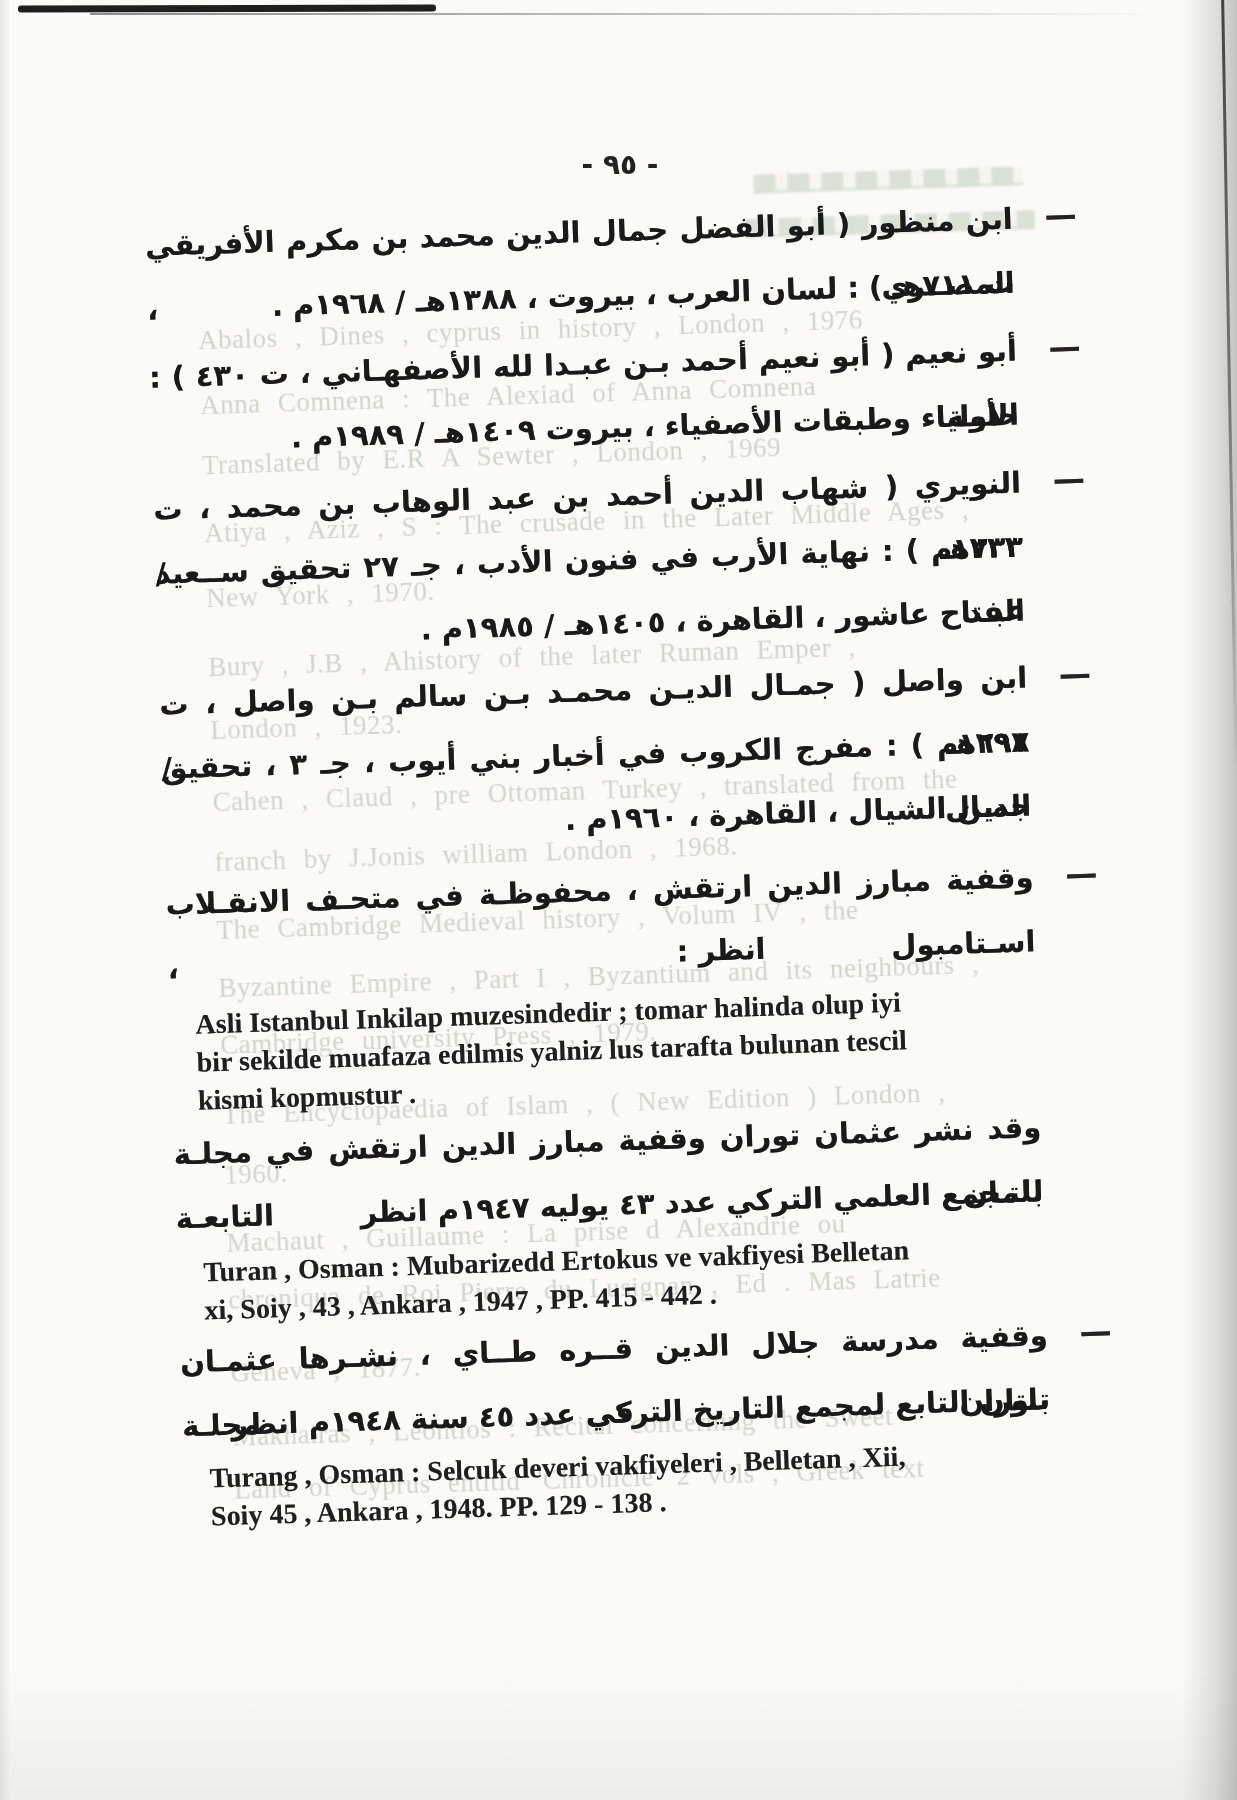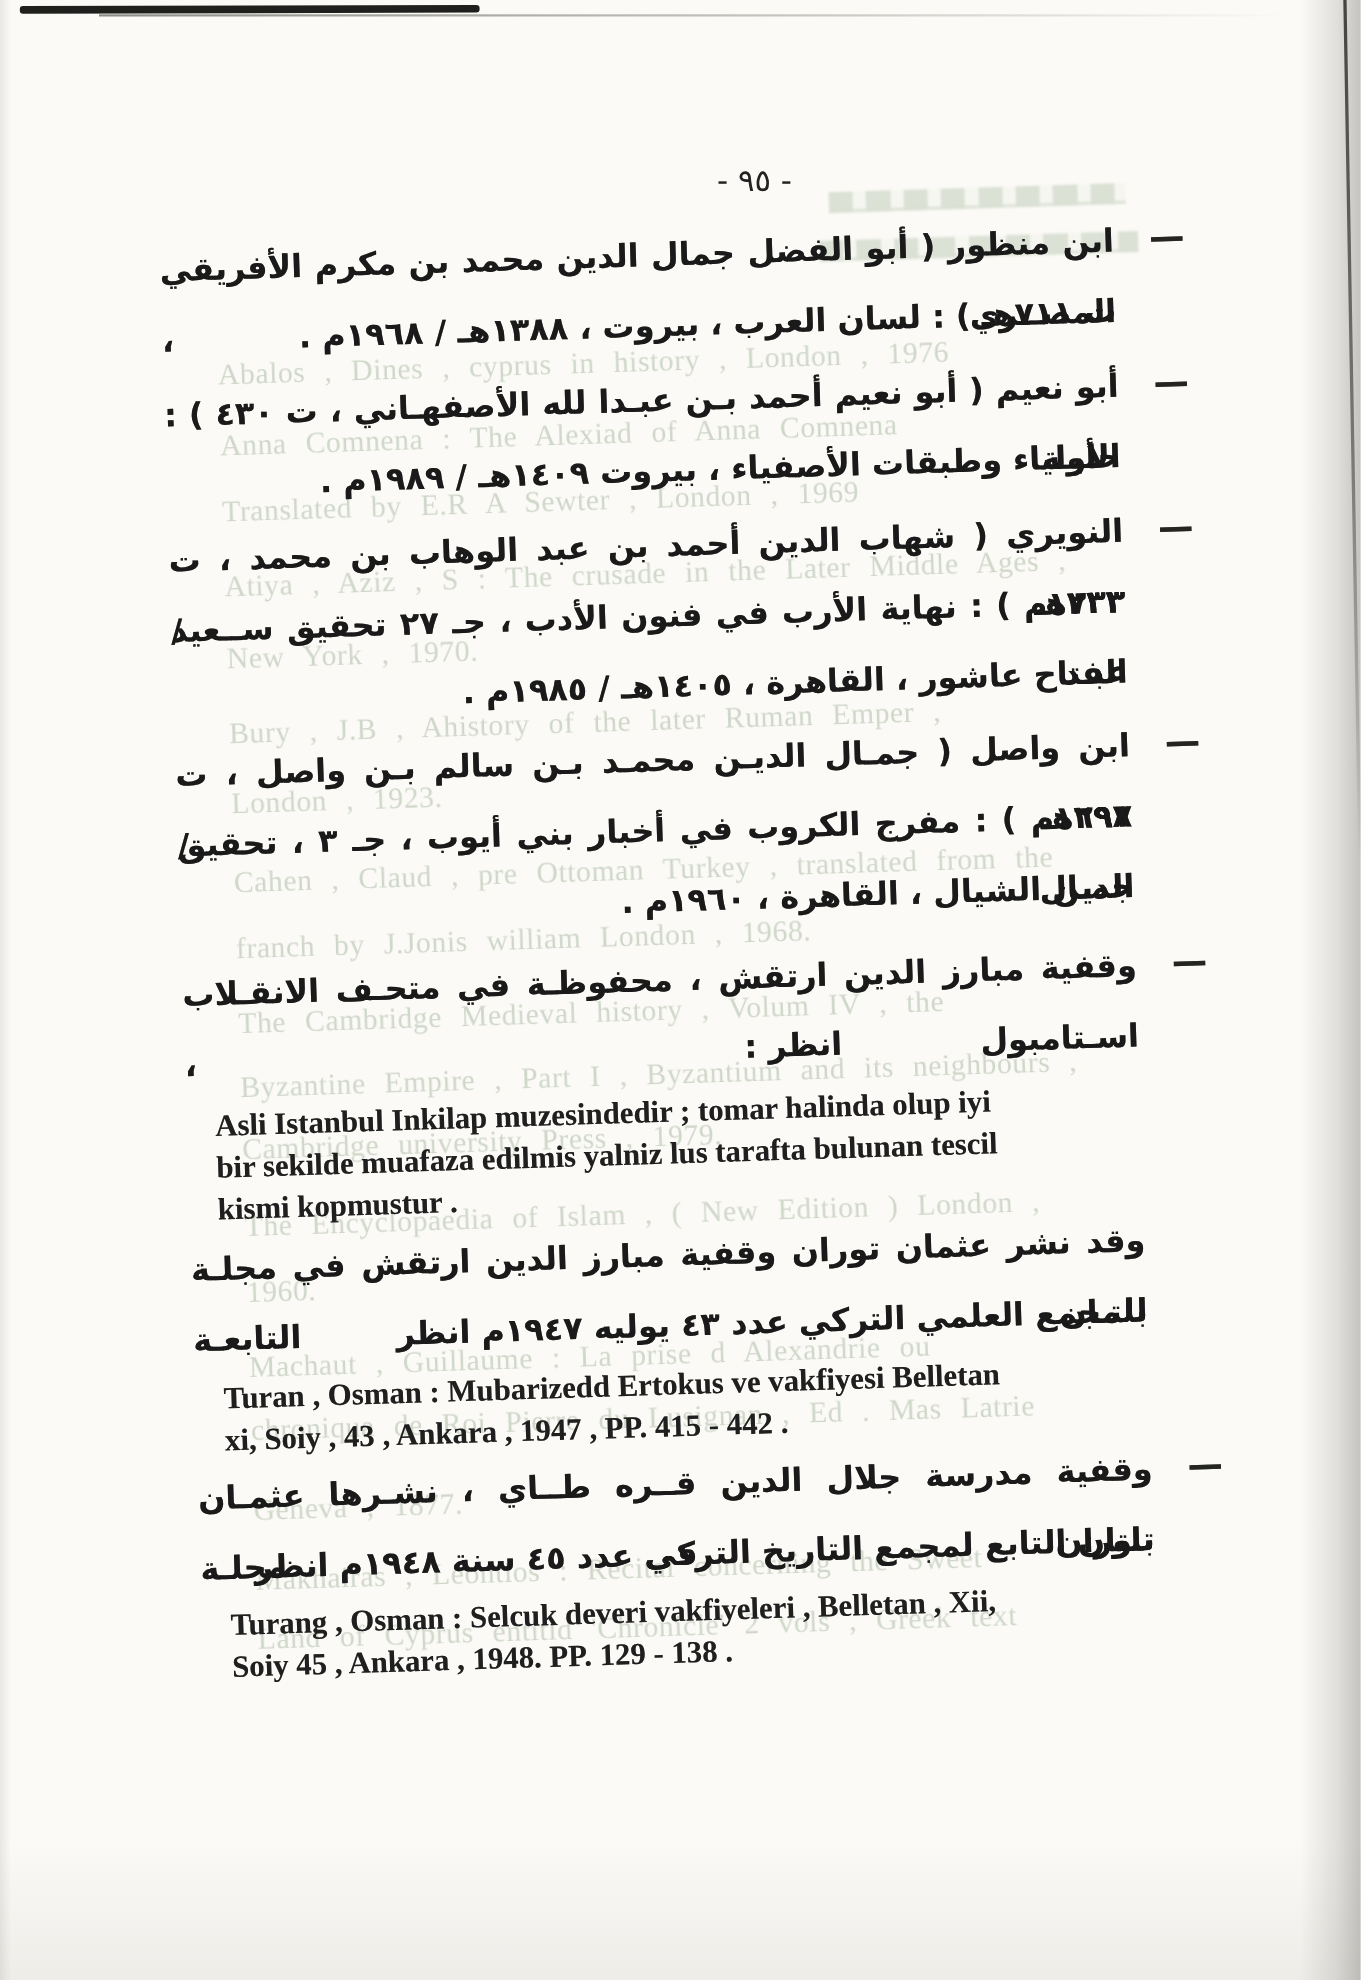--- a/index.html
+++ b/index.html
@@ -20,21 +20,21 @@
     background:linear-gradient(to right,rgba(0,0,0,0),rgba(90,88,84,0.16) 60%,rgba(70,68,64,0.30));}
   .gutter-line{position:absolute;right:14px;top:-10px;height:790px;width:2.5px;
     background:linear-gradient(to bottom,rgba(40,40,36,0.85),rgba(40,40,36,0.5) 55%,rgba(40,40,36,0));
     transform:rotate(-1deg);transform-origin:top center;}
   .left-shade{position:absolute;left:0;top:0;width:10px;height:100%;
     background:linear-gradient(to right,rgba(100,98,94,0.12),rgba(100,98,94,0));}
   .bottom-shade{position:absolute;left:0;bottom:0;width:100%;height:130px;
     background:linear-gradient(to bottom,rgba(120,118,112,0),rgba(120,118,112,0.10));}
   
   .page-number{position:absolute;left:520px;top:148px;width:200px;
-    font-size:28px;font-weight:normal;color:#222;
+    text-align:center;font-size:28px;font-weight:bold;color:#222;
     direction:rtl;letter-spacing:4px;}
   
   .tilt{position:absolute;left:145px;top:212px;width:868px;
     transform:rotate(-1.8deg);transform-origin:60px 30px;}
   .content{position:relative;z-index:2;}
   .ar-line{
     position:relative;direction:rtl;text-align:right;
     font-family:"DejaVu Sans",sans-serif;font-weight:700;
     font-size:29px;line-height:64px;height:64px;
     color:var(--ink,#1a1a1a);text-shadow:0 0 0.5px rgba(0,0,0,0.55);

